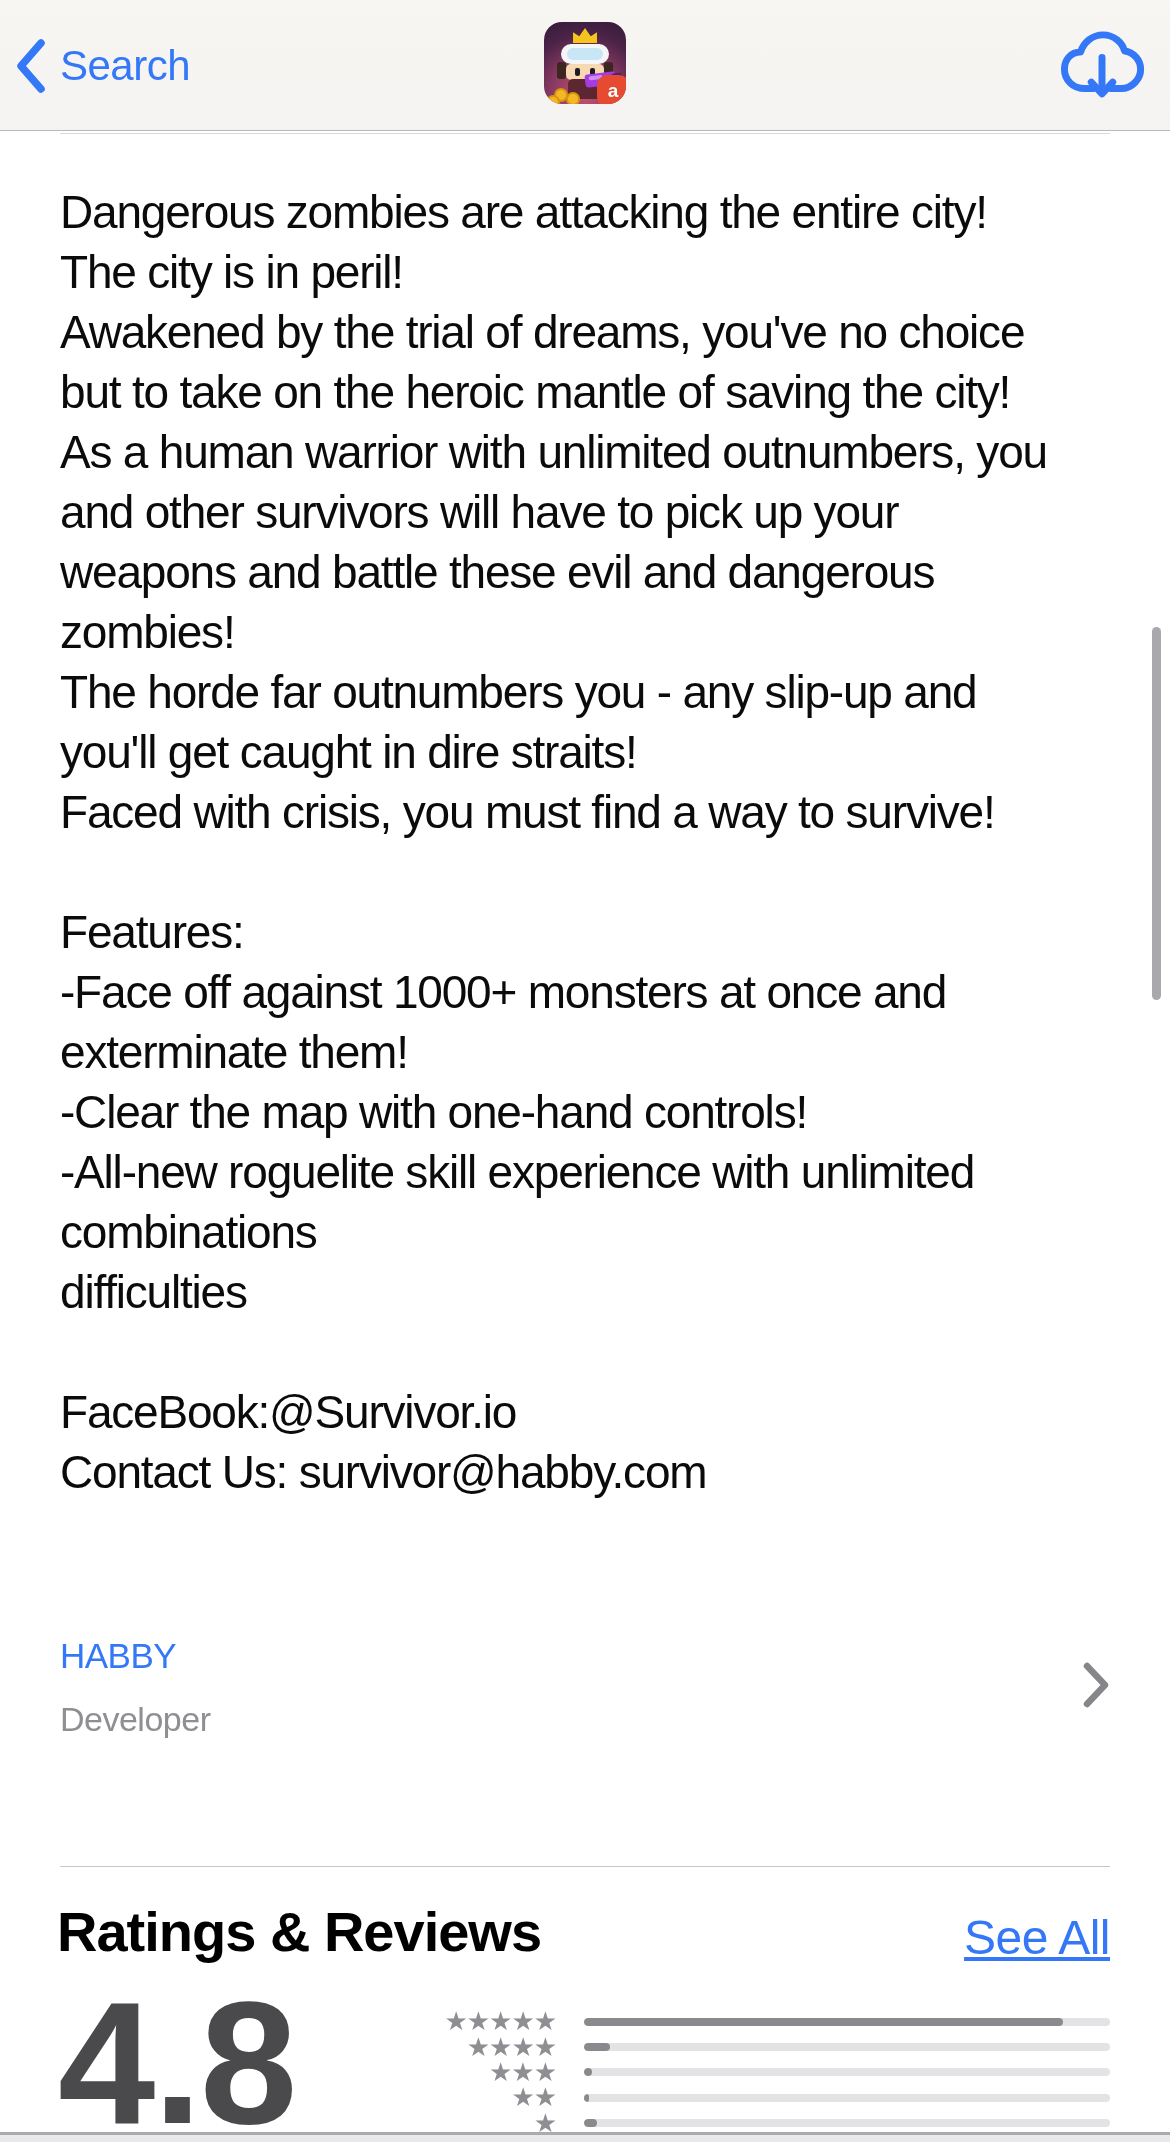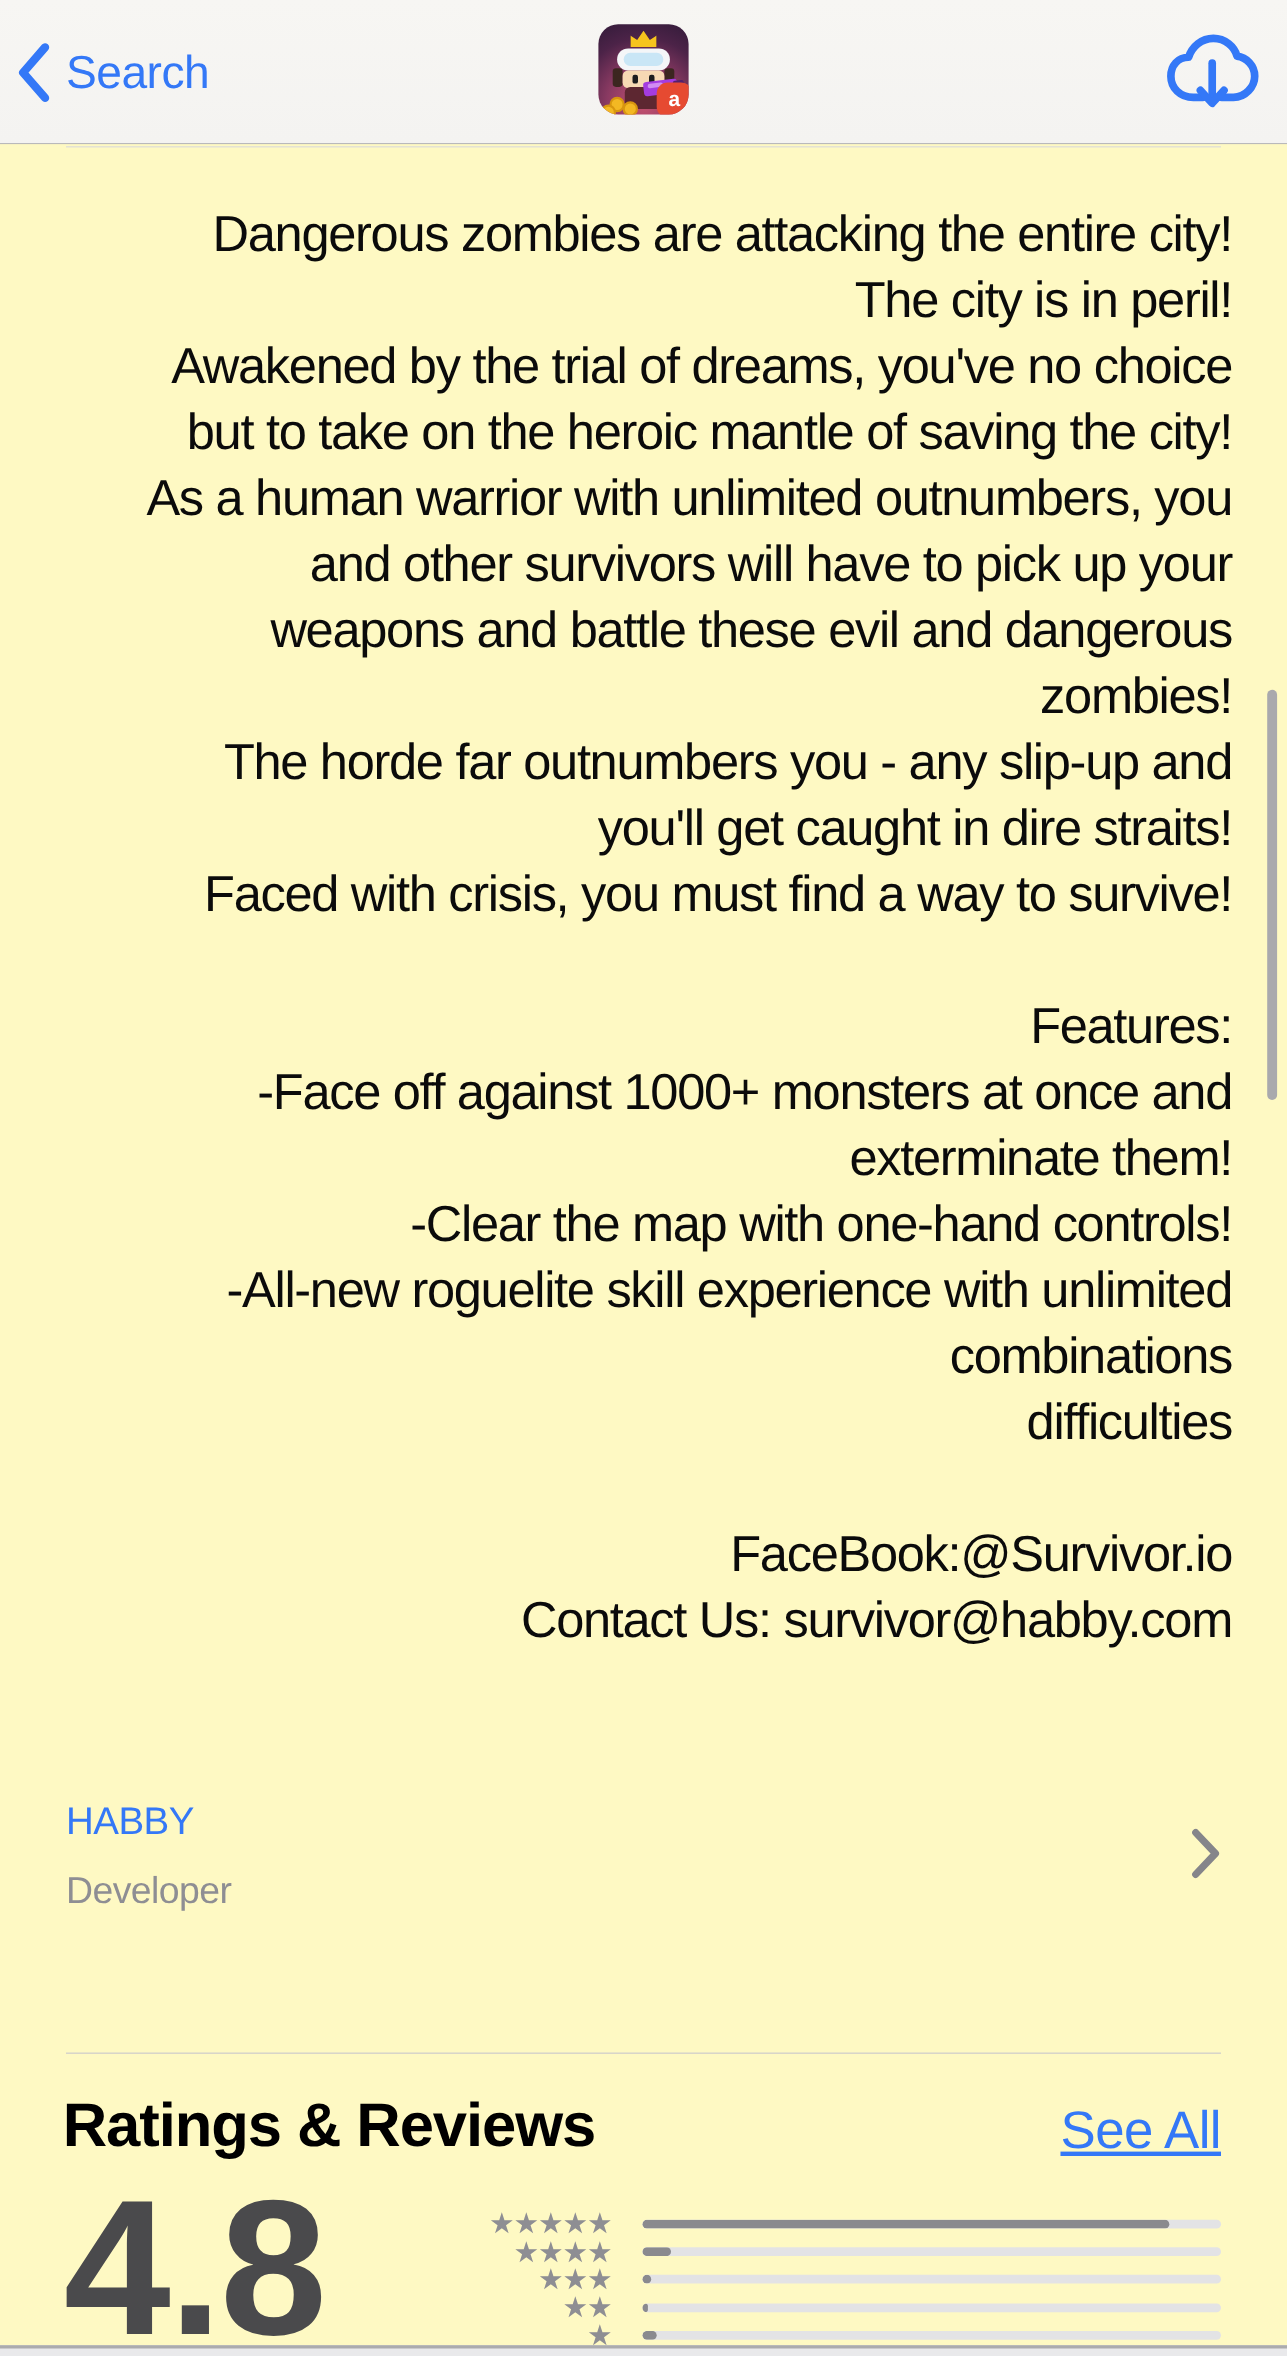--- a/index.html
+++ b/index.html
@@ -1,19 +1,19 @@
 <!DOCTYPE html>
 <html><head>
 <meta charset="utf-8">
 <style>
   html,body{margin:0;padding:0;background:#dddddd;}
   *{box-sizing:border-box;}
   .screen{
     position:relative;width:1170px;height:2142px;margin:0 auto;
-    background:#fef9c3;overflow:hidden;
+    background:#ffffff;overflow:hidden;
     font-family:"Liberation Sans", sans-serif;
   }
   
   .navbar{
     position:absolute;left:0;top:0;width:1170px;height:131px;
     background:linear-gradient(180deg,#f7f6f3 0%,#f4f3f1 100%);
     border-bottom:1px solid #b9b9bb;
   }
   .under-nav-divider{position:absolute;left:60px;top:133px;width:1050px;height:1px;background:#d9d9db;}
   .back-btn{position:absolute;left:14px;top:24px;height:84px;display:flex;align-items:center;cursor:pointer;}
@@ -39,21 +39,21 @@
   .ic-gun-tip{position:absolute;right:-6px;top:2px;width:10px;height:9px;background:#53206e;border-radius:2px;}
   .ic-gun-hl{position:absolute;left:4px;top:2px;width:14px;height:4px;background:#d18cf2;border-radius:2px;}
   .ic-coin{position:absolute;width:14px;height:14px;background:#f3b823;border:2px solid #d8960f;border-radius:50%;}
   .ic-badge{position:absolute;left:53px;top:53px;width:32px;height:32px;background:#e64a31;border-radius:10px;
     display:flex;align-items:center;justify-content:center;color:#ffffff;font-weight:bold;font-size:19px;}
   
   .download-btn{position:absolute;left:1058px;top:28px;width:88px;height:76px;cursor:pointer;}
   
   .description{position:absolute;left:60px;top:182px;width:1060px;
     font-size:46px;line-height:60px;letter-spacing:-1.2px;color:#0b0b0b;}
-  .desc-line{white-space:nowrap;height:60px;text-align:right;}
+  .desc-line{white-space:nowrap;height:60px;}
   
   .dev-row{position:absolute;left:0;top:1630px;width:1170px;height:130px;cursor:pointer;}
   .dev-name{position:absolute;left:60px;top:6px;font-size:35px;color:#3478f7;letter-spacing:-0.5px;}
   .dev-role{position:absolute;left:60px;top:70px;font-size:34px;color:#8e8e93;letter-spacing:-0.5px;}
   .dev-chevron{position:absolute;left:1083px;top:32px;width:26px;height:46px;}
   
   .ratings-divider{position:absolute;left:60px;top:1866px;width:1050px;height:1px;background:#c8c7cc;}
   .ratings-title{position:absolute;left:57px;top:1899px;font-size:56px;font-weight:bold;color:#000000;letter-spacing:-1px;}
   .see-all{position:absolute;right:60px;top:1910px;font-size:48px;color:#3478f7;letter-spacing:-0.5px;cursor:pointer;text-decoration:underline;}
   .avg-rating{position:absolute;left:58px;top:1975px;font-size:175px;line-height:175px;font-weight:bold;color:#4a4a4c;letter-spacing:-2px;}

